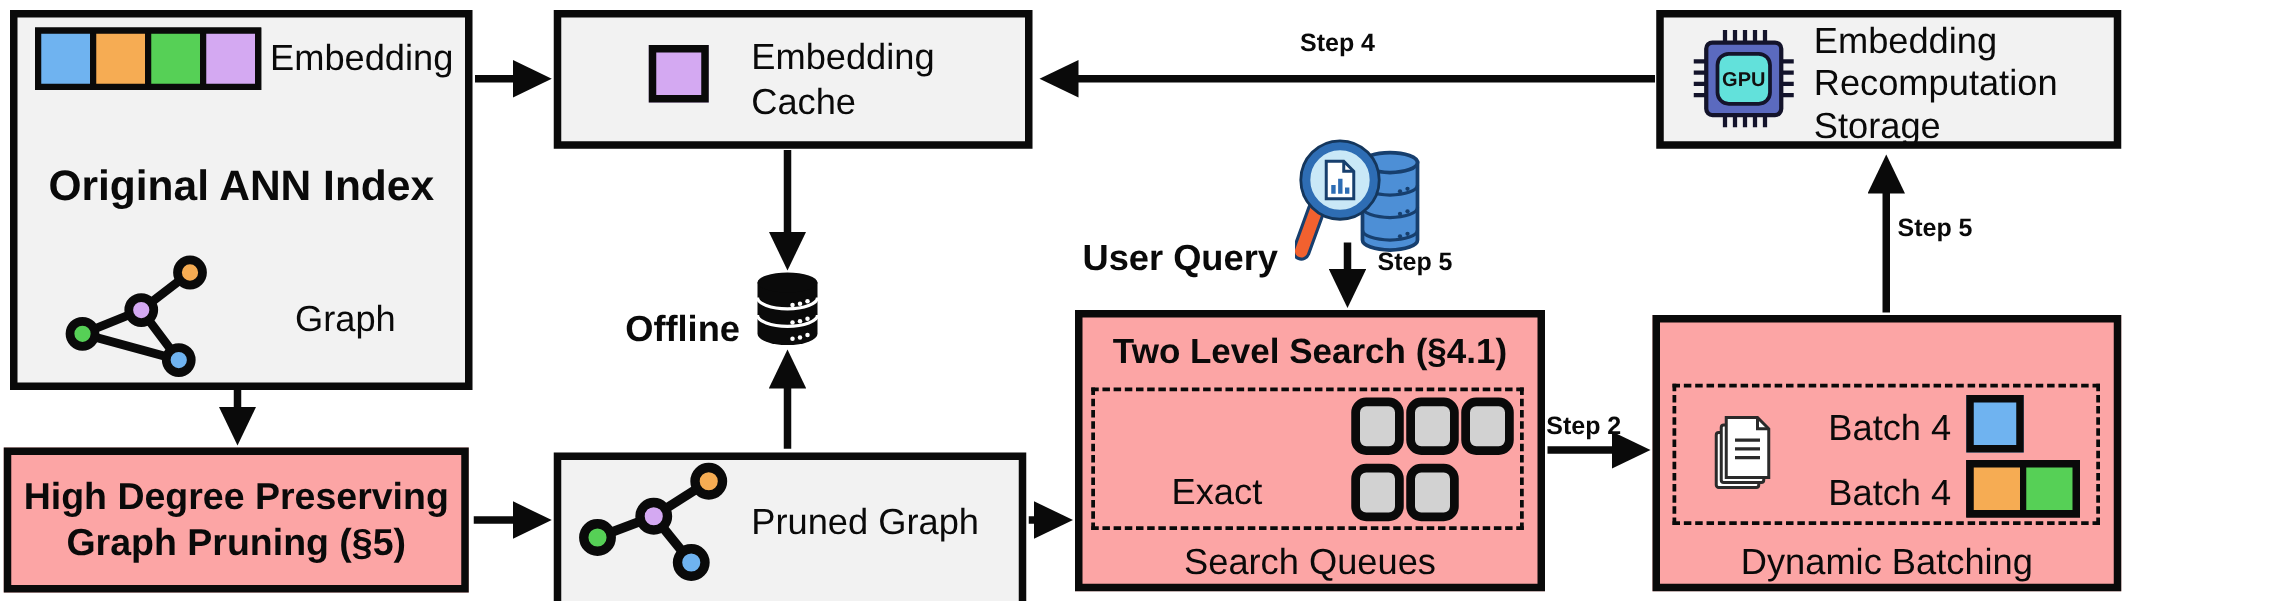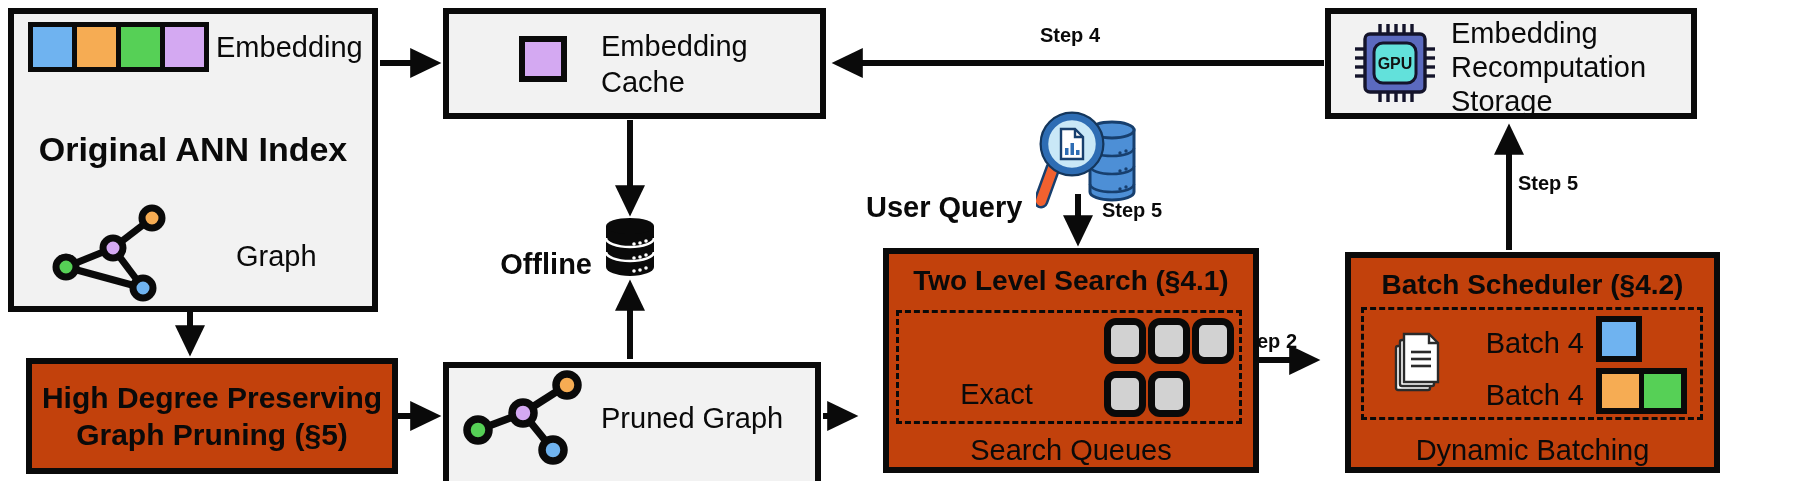--- a/index.html
+++ b/index.html
@@ -2,21 +2,21 @@
 <html><head>
 <meta charset="utf-8">
 <style>
   html,body{margin:0;padding:0;background:#ffffff;}
   #canvas{
     position:relative;width:1817px;height:481px;background:#ffffff;overflow:hidden;
     font-family:"Liberation Sans","DejaVu Sans",sans-serif;color:#0a0a0a;
   }
   .box{position:absolute;border:6px solid #0a0a0a;box-sizing:border-box;}
   .light{background:#F2F2F2;}
-  .gray{background:#c2410c;margin-left:23px;}
+  .gray{background:#fca5a5;}
   .abs{position:absolute;}
   .lbl{font-size:29px;line-height:34px;white-space:nowrap;}
   .bold{font-weight:bold;}
   .center{text-align:center;}
   .step{position:absolute;font-weight:bold;font-size:20px;white-space:nowrap;}
   
   .chip-strip{display:flex;border:5px solid #0a0a0a;background:#0a0a0a;}
   .chip{width:39px;height:40px;}
   .chip + .chip{margin-left:5px;}
   
@@ -188,21 +188,20 @@
       <div class="lbl abs" style="left:0;top:64px;width:195px;text-align:center;">Exact</div>
       <div class="slots" style="left:205px;top:58px;">
         <div class="slot"></div>
         <div class="slot"></div>
       </div>
     </div>
     <div class="lbl abs center" style="left:0;right:0;top:179px;">Search Queues</div>
   </div>
 
   <div class="box gray" style="left:1322px;top:252px;width:375px;height:221px;">
-    <div class="lbl bold abs center" style="left:0;right:0;top:10px;font-size:28px;">Batch Scheduler (§4.2)</div>
     <div class="dashed" style="left:10px;top:49px;width:342px;height:113px;">
       <svg class="abs" style="left:28px;top:22px;" width="52" height="64" viewBox="0 0 52 64">
         <g fill="#ffffff" stroke="#2a2a2a" stroke-width="2.4">
           <rect x="4" y="14" width="34" height="44" rx="2"></rect>
           <rect x="8" y="8" width="34" height="46" rx="2"></rect>
           <path d="M12 2 h25 l9 9 v39 h-34 Z"></path>
           <path d="M37 2 v9 h9" fill="none"></path>
         </g>
         <g stroke="#2a2a2a" stroke-width="2.6">
           <line x1="19" y1="20" x2="39" y2="20"></line>

